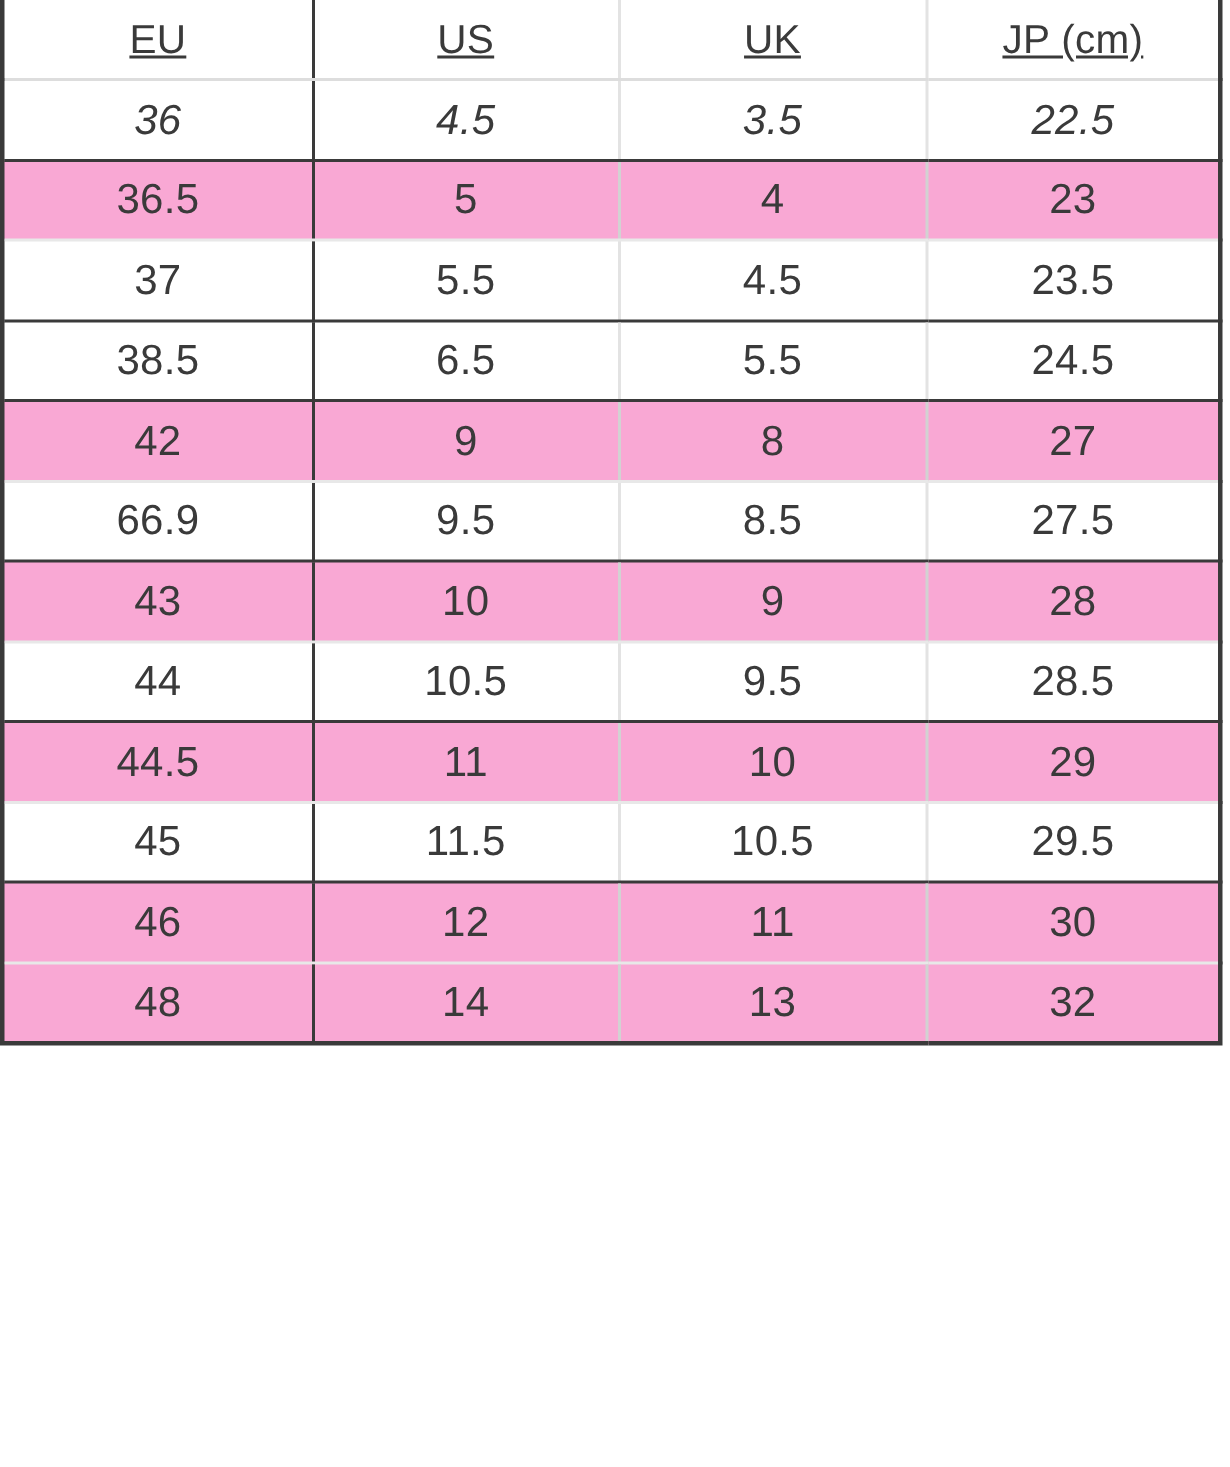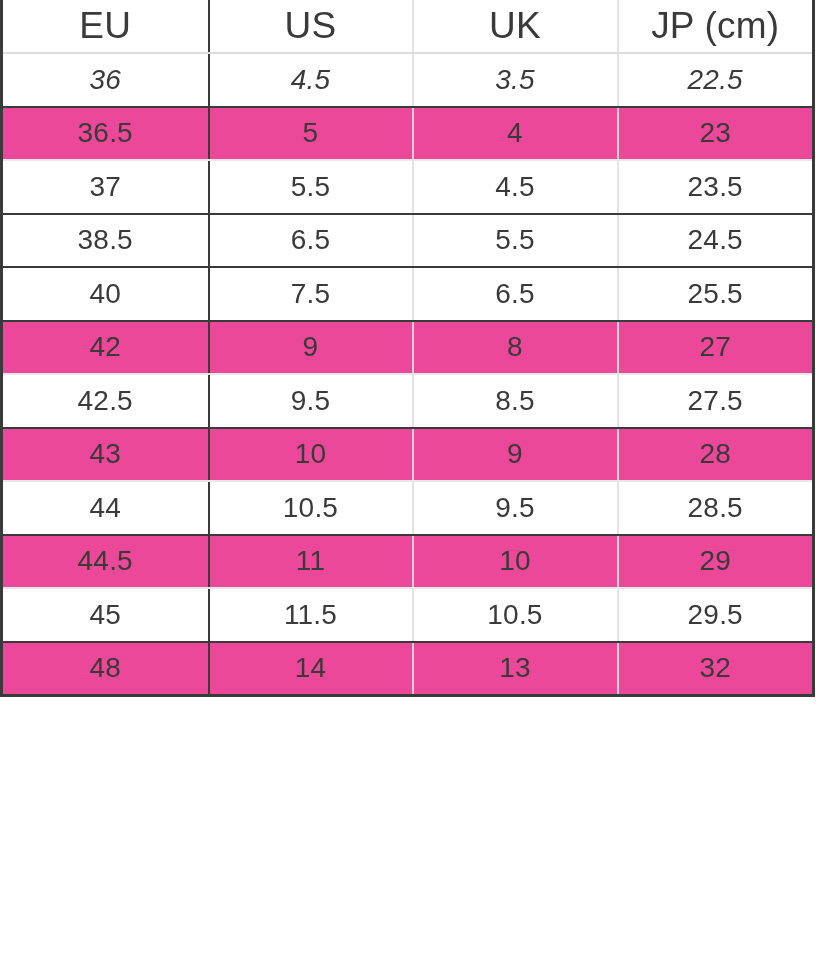--- a/index.html
+++ b/index.html
@@ -33,44 +33,45 @@
     text-align: center;
     vertical-align: middle;
     color: #3a3a3a;
     font-weight: 400;
     padding: 0;
     letter-spacing: 0.2px;
   }
 
   #size-table thead th {
     height: 52px;
-    font-size: 37px;
+    font-size: 27px;
     background: #ffffff;
     border-bottom: 2px solid #dddddd;
+    text-decoration: underline;
   }
 
   #size-table tbody td {
     height: 51.5px;
     font-size: 28px;
   }
 
   
   #size-table th.col-1,
   #size-table td.col-1 {
     border-right: 2px solid #3a3a3a;
   }
   #size-table th.col-2,
   #size-table td.col-2,
   #size-table th.col-3,
   #size-table td.col-3 {
     border-right: 2px solid #e3e3e3;
   }
 
   #size-table tbody tr.row-shaded td {
-    background: #ec4899;
+    background: #f9a8d4;
     border-top: 2px solid #3a3a3a;
     border-bottom: 2px solid #e8e8e8;
   }
   #size-table tbody tr.row-shaded td.col-2,
   #size-table tbody tr.row-shaded td.col-3 {
     border-right-color: #d2d2d2;
   }
 
   #size-table tbody tr.row-plain td {
     background: #ffffff;
@@ -122,34 +123,28 @@
         <td class="col-2">5.5</td>
         <td class="col-3">4.5</td>
         <td class="col-4">23.5</td>
       </tr>
       <tr class="row-plain">
         <td class="col-1">38.5</td>
         <td class="col-2">6.5</td>
         <td class="col-3">5.5</td>
         <td class="col-4">24.5</td>
       </tr>
-      <tr class="row-plain">
-        <td class="col-1">40</td>
-        <td class="col-2">7.5</td>
-        <td class="col-3">6.5</td>
-        <td class="col-4">25.5</td>
-      </tr>
       <tr class="row-shaded">
         <td class="col-1">42</td>
         <td class="col-2">9</td>
         <td class="col-3">8</td>
         <td class="col-4">27</td>
       </tr>
       <tr class="row-plain">
-        <td class="col-1">42.5</td>
+        <td class="col-1">66.9</td>
         <td class="col-2">9.5</td>
         <td class="col-3">8.5</td>
         <td class="col-4">27.5</td>
       </tr>
       <tr class="row-shaded">
         <td class="col-1">43</td>
         <td class="col-2">10</td>
         <td class="col-3">9</td>
         <td class="col-4">28</td>
       </tr>
@@ -165,19 +160,25 @@
         <td class="col-3">10</td>
         <td class="col-4">29</td>
       </tr>
       <tr class="row-plain">
         <td class="col-1">45</td>
         <td class="col-2">11.5</td>
         <td class="col-3">10.5</td>
         <td class="col-4">29.5</td>
       </tr>
       <tr class="row-shaded">
+        <td class="col-1">46</td>
+        <td class="col-2">12</td>
+        <td class="col-3">11</td>
+        <td class="col-4">30</td>
+      </tr>
+      <tr class="row-shaded">
         <td class="col-1">48</td>
         <td class="col-2">14</td>
         <td class="col-3">13</td>
         <td class="col-4">32</td>
       </tr>
     </tbody>
 </table>
 
 </body></html>

